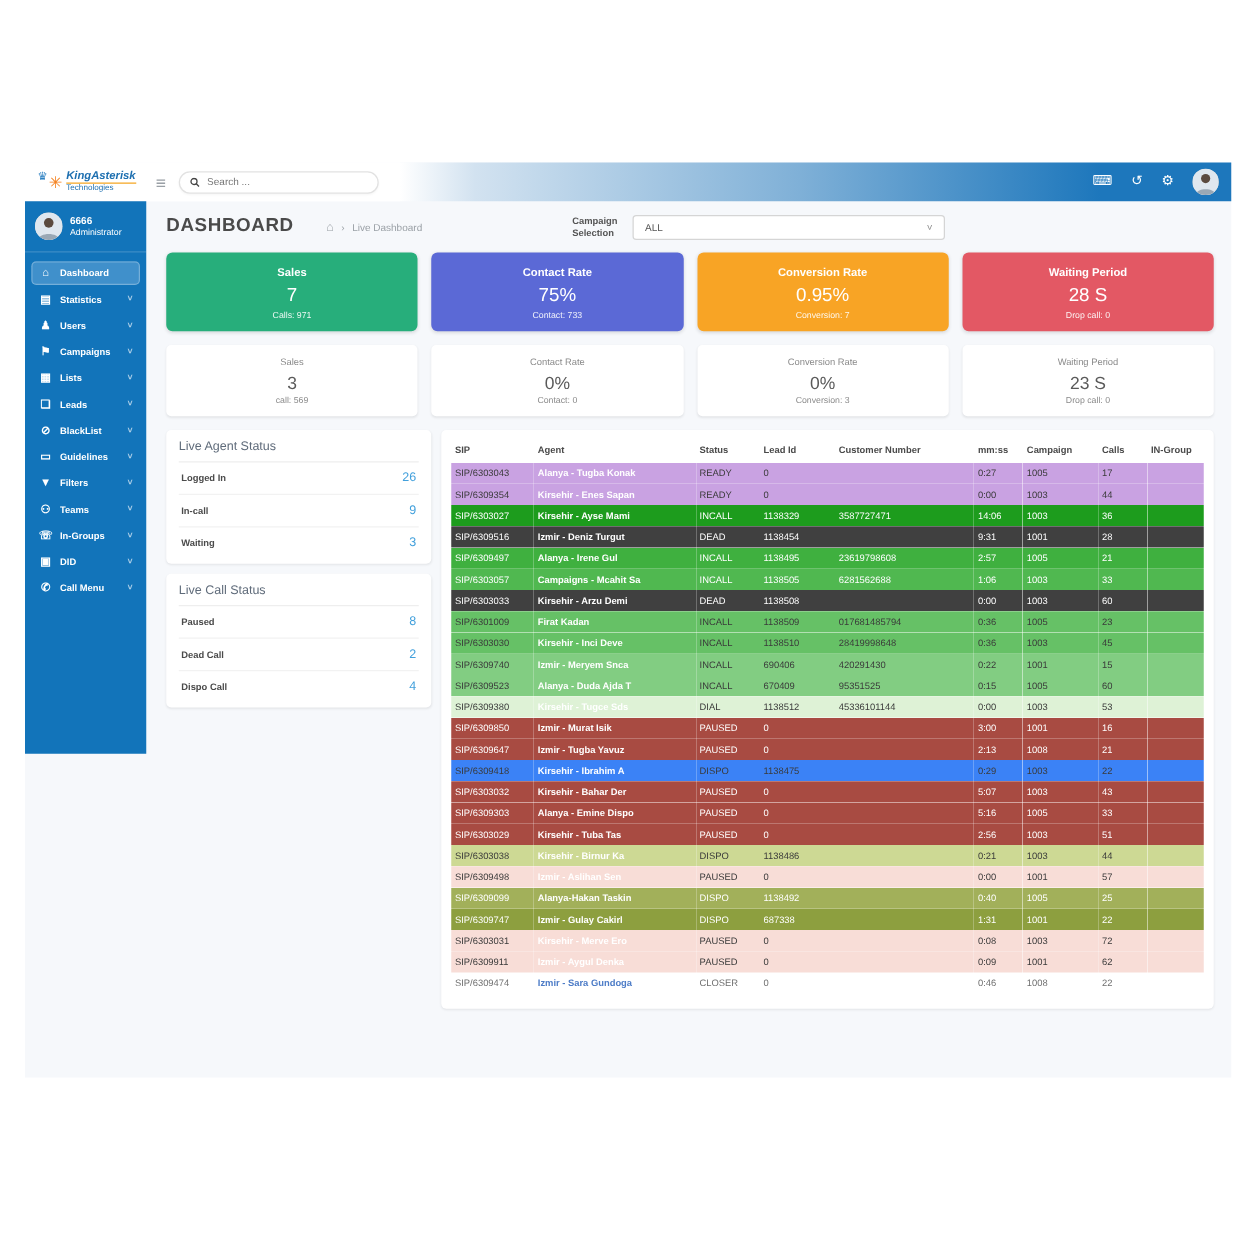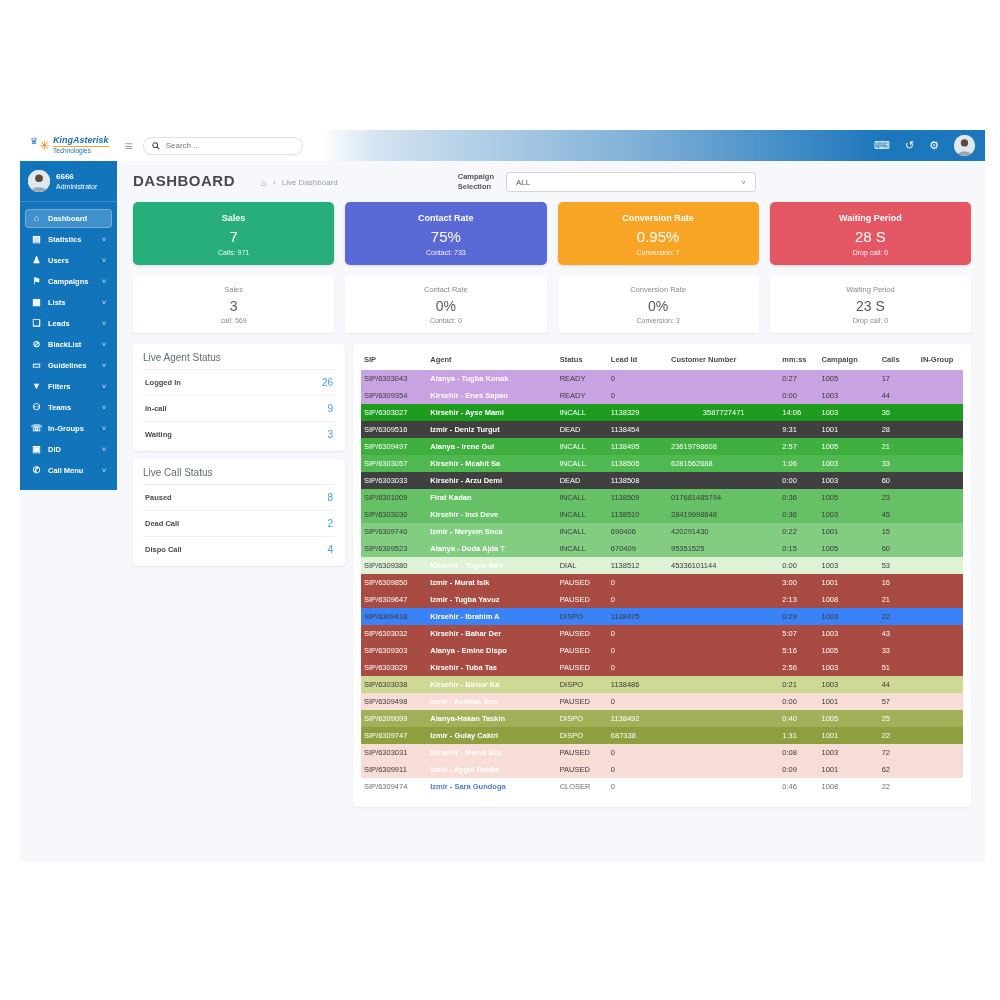--- a/index.html
+++ b/index.html
@@ -20,21 +20,21 @@
   .search-box { display:flex; align-items:center; background:#fff; border:1px solid #e2e2e2; border-radius:10px;
     height:18px; width:160px; padding:0 8px; gap:6px; box-shadow:0 1px 2px rgba(0,0,0,.04); }
   .search-box svg { flex-shrink:0; }
   .search-box input { border:none; outline:none; font-size:8px; width:100%; color:#555; background:transparent; }
   .topbar-right { margin-left:auto; display:flex; align-items:center; gap:15px; padding-right:10px; }
   .tb-icon { font-size:11px; color:#ffffff; cursor:pointer; line-height:1; }
   .avatar { width:21px; height:21px; border-radius:50%; background:#e9e2d8; overflow:hidden; display:flex; align-items:flex-end; justify-content:center; cursor:pointer; }
 
   
   .body { display:flex; }
-  .sidebar { width:97px; height:329px; background:#1274ba; flex-shrink:0; color:#fff; }
+  .sidebar { width:97px; height:442px; background:#1274ba; flex-shrink:0; color:#fff; }
   .user-card { display:flex; align-items:center; gap:6px; padding:9px 8px; border-bottom:1px solid rgba(255,255,255,.18); }
   .user-card .avatar { width:22px; height:22px; flex-shrink:0; }
   .user-name { font-size:8px; font-weight:bold; }
   .user-role { font-size:7px; margin-top:2px; }
   .menu { padding:7px 5px; }
   .menu-item { display:flex; align-items:center; gap:6px; padding:5px 6px; border-radius:4px; margin-bottom:2px;
     font-size:7.5px; font-weight:bold; color:#ffffff; cursor:pointer; }
   .menu-item .mi-icon { font-size:9px; width:11px; text-align:center; line-height:1; }
   .menu-item .mi-label { white-space:nowrap; }
   .menu-item .caret { margin-left:auto; font-size:7px; opacity:.65; }
@@ -353,21 +353,21 @@
                   <td style="color: rgb(58, 58, 58);">0:00</td>
                   <td style="color: rgb(58, 58, 58);">1003</td>
                   <td style="color: rgb(58, 58, 58);">44</td>
                   <td style="color: rgb(58, 58, 58);"></td>
                 </tr>
                 <tr style="background: rgb(29, 156, 29);">
                   <td style="color: rgb(255, 255, 255);">SIP/6303027</td>
                   <td class="agent-cell" style="color: rgb(255, 255, 255);">Kirsehir - Ayse Mami</td>
                   <td style="color: rgb(255, 255, 255);">INCALL</td>
                   <td style="color: rgb(255, 255, 255);">1138329</td>
-                  <td style="color: rgb(255, 255, 255); text-align: center;">3587727471</td>
+                  <td style="color: rgb(255, 255, 255);">3587727471</td>
                   <td style="color: rgb(255, 255, 255);">14:06</td>
                   <td style="color: rgb(255, 255, 255);">1003</td>
                   <td style="color: rgb(255, 255, 255);">36</td>
                   <td style="color: rgb(255, 255, 255);"></td>
                 </tr>
                 <tr style="background: rgb(64, 64, 64);">
                   <td style="color: rgb(255, 255, 255);">SIP/6309516</td>
                   <td class="agent-cell" style="color: rgb(255, 255, 255);">Izmir - Deniz Turgut</td>
                   <td style="color: rgb(255, 255, 255);">DEAD</td>
                   <td style="color: rgb(255, 255, 255);">1138454</td>
@@ -383,21 +383,21 @@
                   <td style="color: rgb(255, 255, 255);">INCALL</td>
                   <td style="color: rgb(255, 255, 255);">1138495</td>
                   <td style="color: rgb(255, 255, 255);">23619798608</td>
                   <td style="color: rgb(255, 255, 255);">2:57</td>
                   <td style="color: rgb(255, 255, 255);">1005</td>
                   <td style="color: rgb(255, 255, 255);">21</td>
                   <td style="color: rgb(255, 255, 255);"></td>
                 </tr>
                 <tr style="background: rgb(80, 184, 80);">
                   <td style="color: rgb(255, 255, 255);">SIP/6303057</td>
-                  <td class="agent-cell" style="color: rgb(255, 255, 255);">Kirsehir - Mcahit Sa</td>
+                  <td class="agent-cell" style="color: rgb(255, 255, 255);">Campaigns - Mcahit Sa</td>
                   <td style="color: rgb(255, 255, 255);">INCALL</td>
                   <td style="color: rgb(255, 255, 255);">1138505</td>
                   <td style="color: rgb(255, 255, 255);">6281562688</td>
                   <td style="color: rgb(255, 255, 255);">1:06</td>
                   <td style="color: rgb(255, 255, 255);">1003</td>
                   <td style="color: rgb(255, 255, 255);">33</td>
                   <td style="color: rgb(255, 255, 255);"></td>
                 </tr>
                 <tr style="background: rgb(64, 64, 64);">
                   <td style="color: rgb(255, 255, 255);">SIP/6303033</td>

